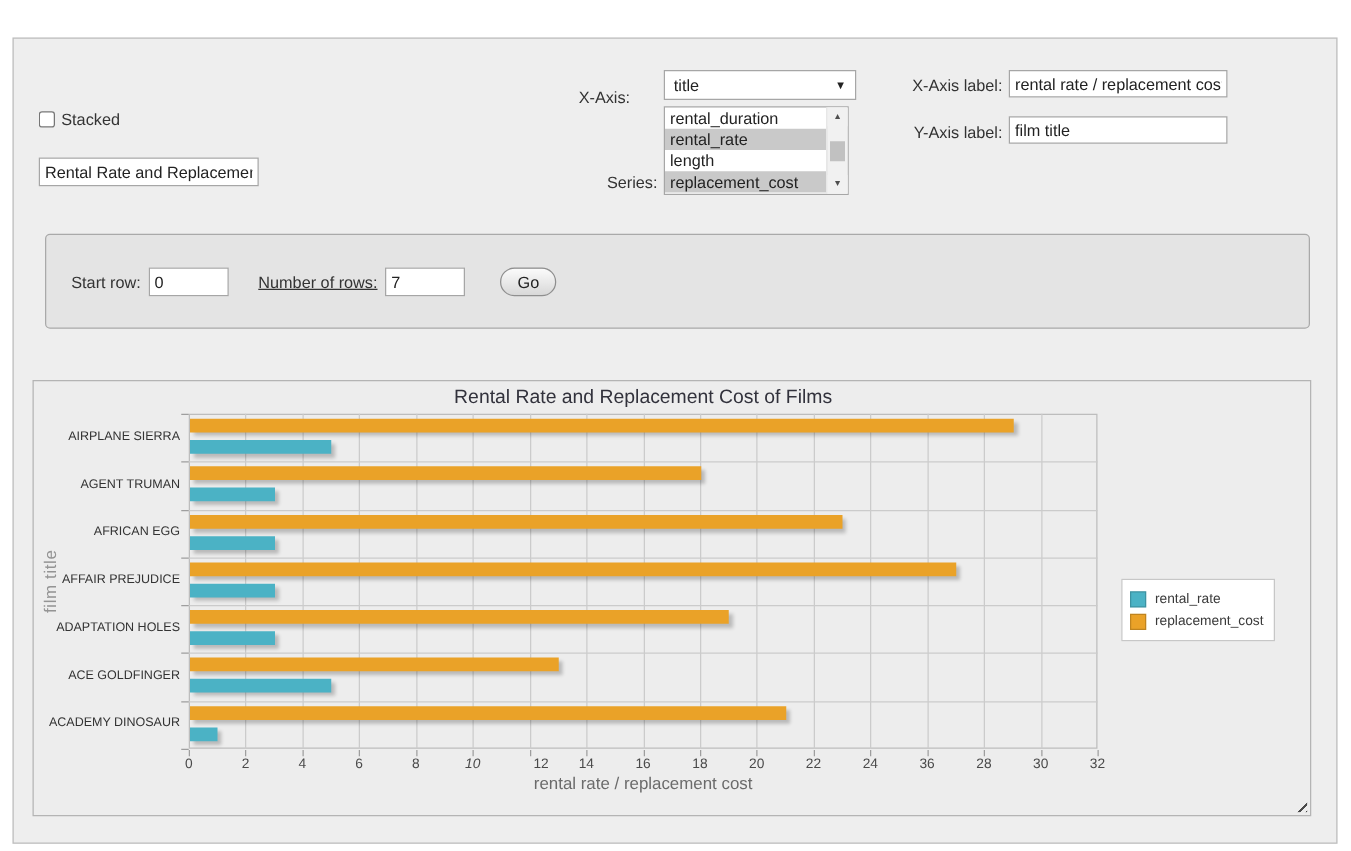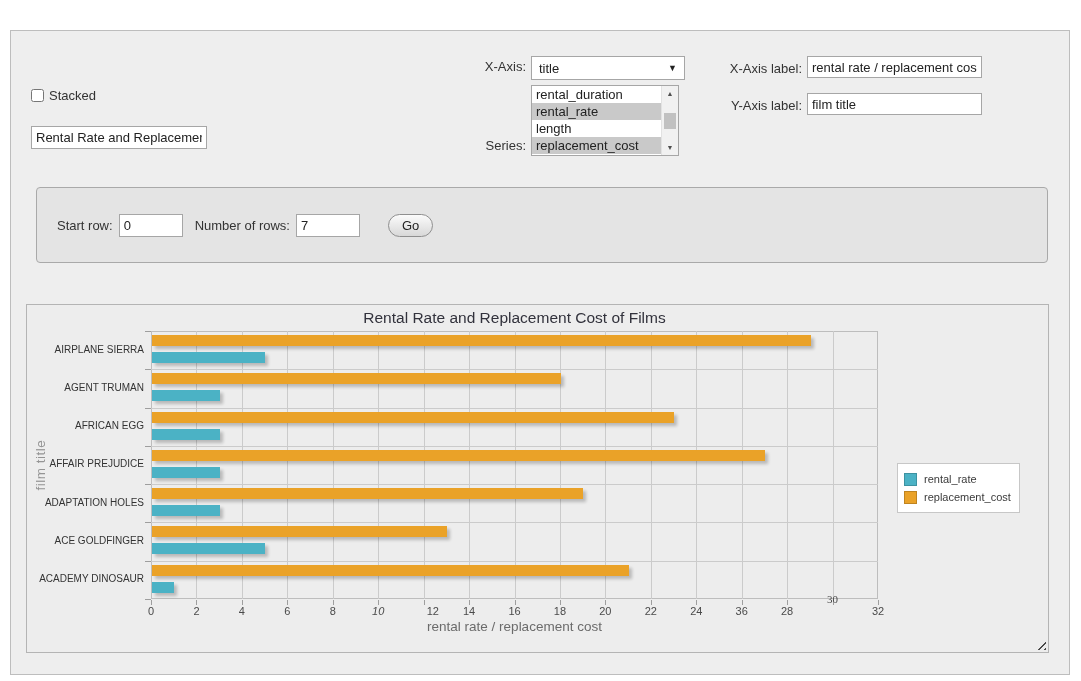--- a/index.html
+++ b/index.html
@@ -18,21 +18,21 @@
   .radio-item { display: flex; align-items: center; gap: 4px; font-size: 13px; }
   .radio-item input { width: 13px; height: 13px; margin: 0; }
   .stacked-row { position: absolute; left: 20px; top: 57px; display: flex; align-items: center; gap: 5px; }
   .stacked-row input { width: 13px; height: 13px; margin: 0; }
 
   input[type=text] { background: #fff; border: 1px solid #a6a6a6; font-size: 13px;
     color: #222; padding: 2px 4px; font-family: "Liberation Sans", sans-serif; }
   .title-input { position: absolute; left: 20px; top: 95px; width: 176px; height: 23px; }
 
   .lbl { position: absolute; font-size: 13px; color: #333; text-align: right; }
-  .xaxis-lbl   { left: 430px; top: 28px; width: 85px; }
+  .xaxis-lbl   { left: 430px; top: 39px; width: 85px; text-align: center; }
   .series-lbl  { left: 430px; top: 107px; width: 85px; }
   .xlabel-lbl  { left: 705px; top: 30px; width: 86px; }
   .ylabel-lbl  { left: 705px; top: 67px; width: 86px; }
 
   .select-box { position: absolute; left: 520px; top: 25px; width: 154px; height: 24px;
     background: #fff; border: 1px solid #a6a6a6; display: flex; align-items: center;
     padding: 0 7px; font-size: 13px; color: #222; }
   .select-box .select-arrow { margin-left: auto; font-size: 9px; color: #222; }
 
   .listbox { position: absolute; left: 520px; top: 54px; width: 148px; height: 71px;
@@ -50,21 +50,21 @@
   .sb-thumb { position: absolute; left: 2px; right: 2px; top: 27px; height: 16px; background: #c1c1c1; }
 
   .x-label-input { position: absolute; left: 796px; top: 25px; width: 175px; height: 22px; }
   .y-label-input { position: absolute; left: 796px; top: 62px; width: 175px; height: 22px; }
 
   .row-panel { position: absolute; left: 25px; top: 156px; width: 1012px; height: 76px;
     background: #e4e4e4; border: 1px solid #a9a9a9; border-radius: 4px;
     display: flex; align-items: center; padding-left: 20px; }
   .row-panel .rp-lbl { font-size: 13px; color: #333; }
   .row-panel input { width: 64px; height: 23px; margin-left: 6px; }
-  .row-panel .rp-lbl.second { margin-left: 12px; }
+  .row-panel .rp-lbl.second { margin-left: 24px; text-decoration: underline; }
   .go-btn { margin-left: 28px; border: 1px solid #8f8f8f; border-radius: 12px;
     background: linear-gradient(#fbfbfb, #d8d8d8); padding: 3px 13px; font-size: 13px;
     color: #222; font-family: "Liberation Sans", sans-serif; cursor: pointer; }
 
   
   .chart-panel { position: absolute; left: 15px; top: 273px; width: 1023px; height: 349px;
     background: #ededed; border: 1px solid #b4b4b4; }
   .chart-title { position: absolute; left: 124px; top: 4px; width: 727px; text-align: center;
     font-size: 15.5px; color: #32323c; }
   .plot { position: absolute; left: 124px; top: 26px; width: 727px; height: 268px;
@@ -197,21 +197,21 @@
       <div class="x-tick-label" style="left: 563.375px; top: 300px;">20</div>
       <div class="tickmark" style="left: 623.812px; top: 295px; width: 1px; height: 5px;"></div>
       <div class="x-tick-label" style="left: 608.812px; top: 300px;">22</div>
       <div class="tickmark" style="left: 669.25px; top: 295px; width: 1px; height: 5px;"></div>
       <div class="x-tick-label" style="left: 654.25px; top: 300px;">24</div>
       <div class="tickmark" style="left: 714.688px; top: 295px; width: 1px; height: 5px;"></div>
       <div class="x-tick-label" style="left: 699.688px; top: 300px;">36</div>
       <div class="tickmark" style="left: 760.125px; top: 295px; width: 1px; height: 5px;"></div>
       <div class="x-tick-label" style="left: 745.125px; top: 300px;">28</div>
       <div class="tickmark" style="left: 805.562px; top: 295px; width: 1px; height: 5px;"></div>
-      <div class="x-tick-label" style="left: 790.562px; top: 288px; font-family: Liberation Serif, serif;">30</div>
+      <div class="x-tick-label" style="left: 790.562px; top: 300px;">30</div>
       <div class="tickmark" style="left: 851px; top: 295px; width: 1px; height: 5px;"></div>
       <div class="x-tick-label" style="left: 836px; top: 300px;">32</div>
       <div class="tickmark" style="left: 118px; top: 26px; width: 6px; height: 1px;"></div>
       <div class="tickmark" style="left: 118px; top: 64.2857px; width: 6px; height: 1px;"></div>
       <div class="tickmark" style="left: 118px; top: 102.571px; width: 6px; height: 1px;"></div>
       <div class="tickmark" style="left: 118px; top: 140.857px; width: 6px; height: 1px;"></div>
       <div class="tickmark" style="left: 118px; top: 179.143px; width: 6px; height: 1px;"></div>
       <div class="tickmark" style="left: 118px; top: 217.429px; width: 6px; height: 1px;"></div>
       <div class="tickmark" style="left: 118px; top: 255.714px; width: 6px; height: 1px;"></div>
       <div class="tickmark" style="left: 118px; top: 294px; width: 6px; height: 1px;"></div>

